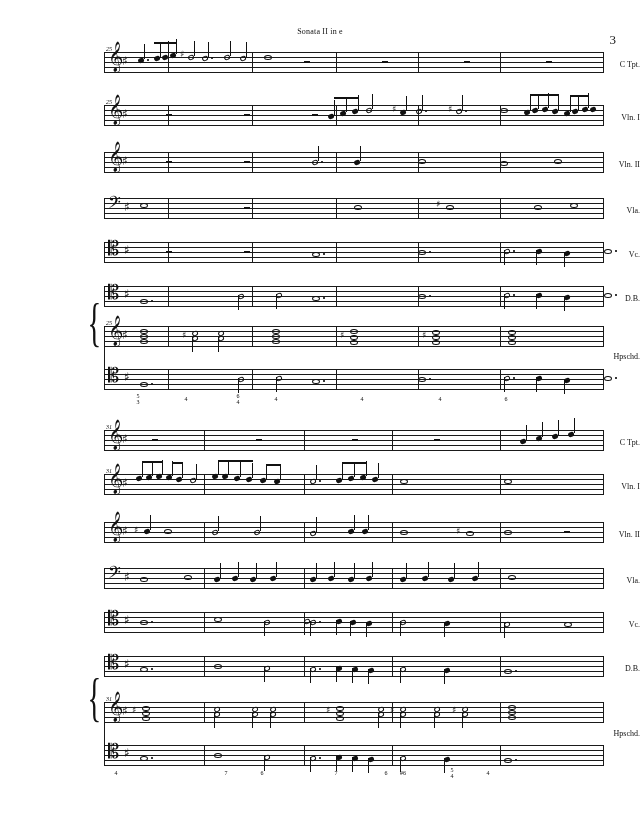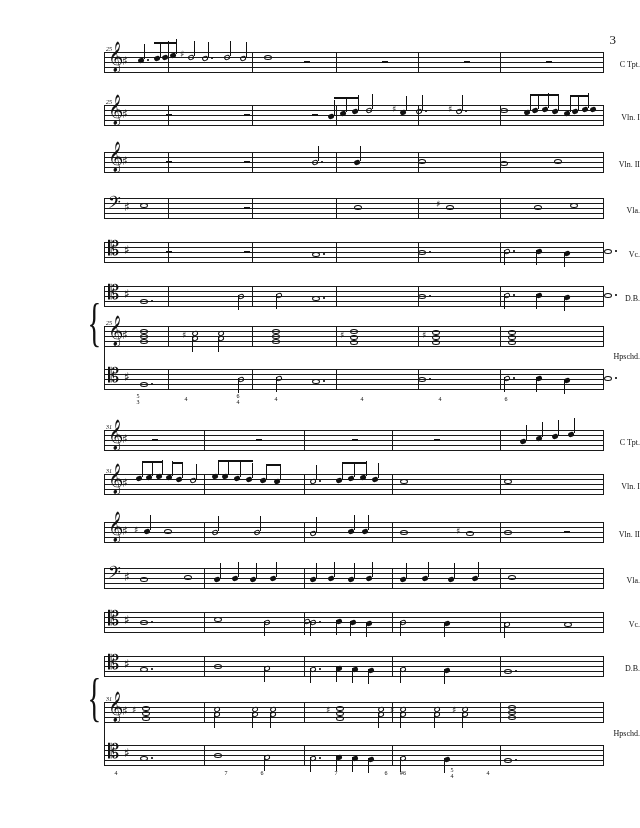--- a/index.html
+++ b/index.html
@@ -193,20 +193,21 @@
     color: #111;
     text-align: center;
     line-height: 6px;
   }
 </style>
 </head>
 <body>
 
 <div class="page">
 
+  <div class="page-title">Sonata II in e</div>
   <div class="page-number">3</div>
 
   <div class="system" style="top:0;">
 
     <div class="inst-label" style="top:60px;">C Tpt.</div>
     <div class="meas-num" style="left:106px; top:46px;">25</div>
     <div class="staff" style="top:52px; height:21px;">
       <div class="lines">
           <i></i>
           <i></i>

